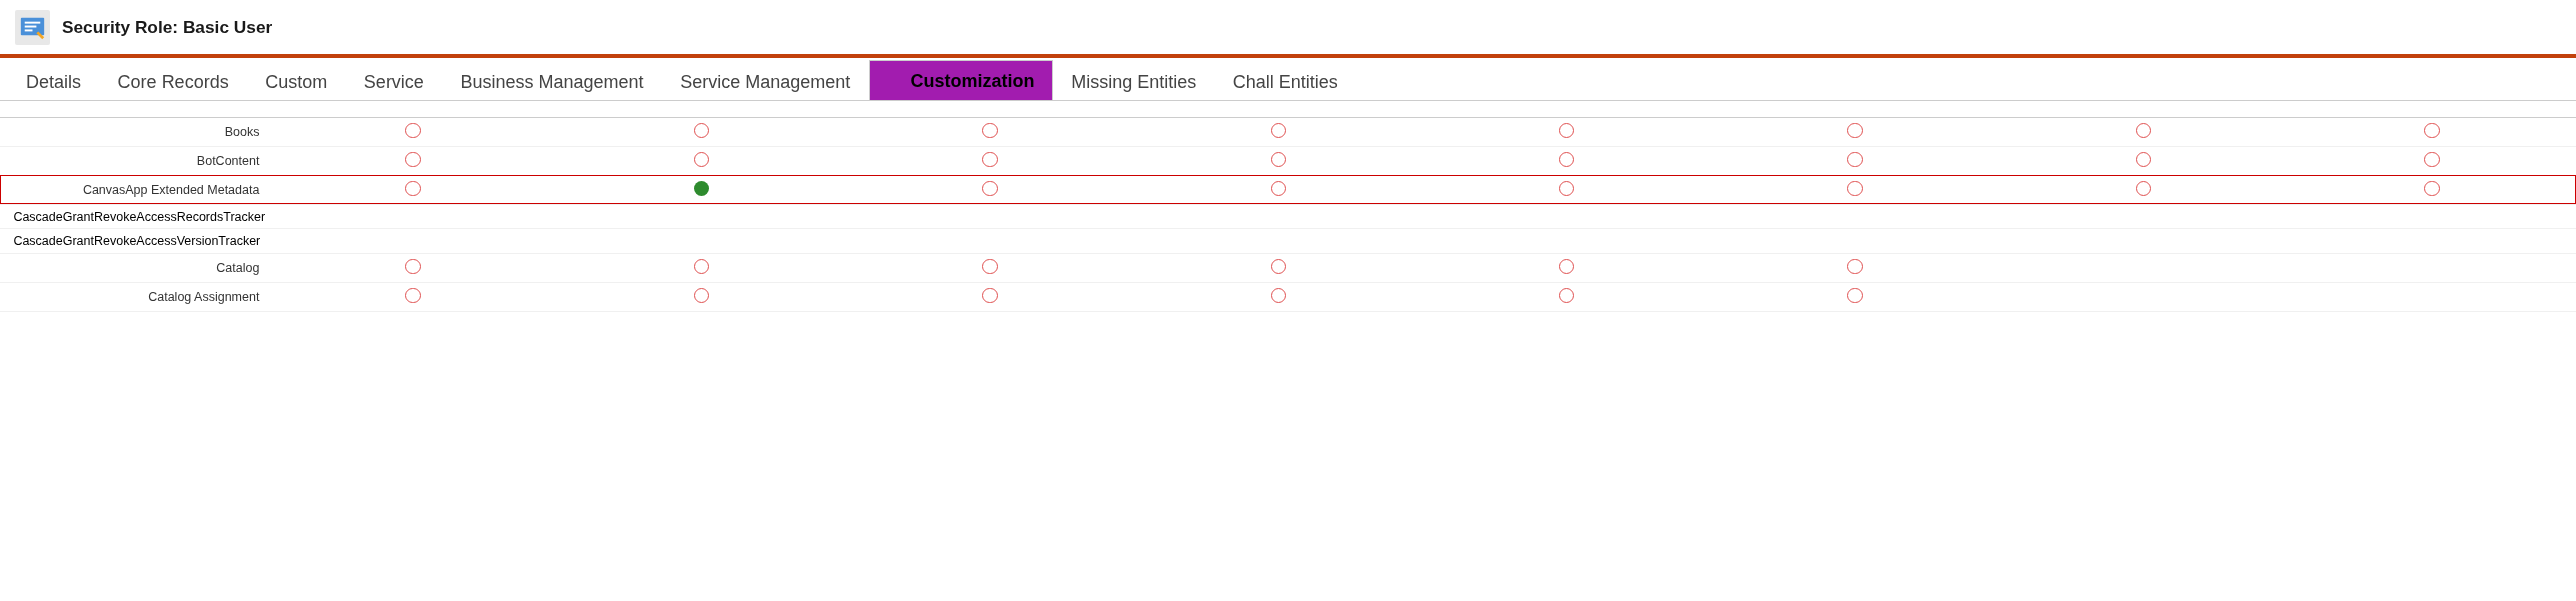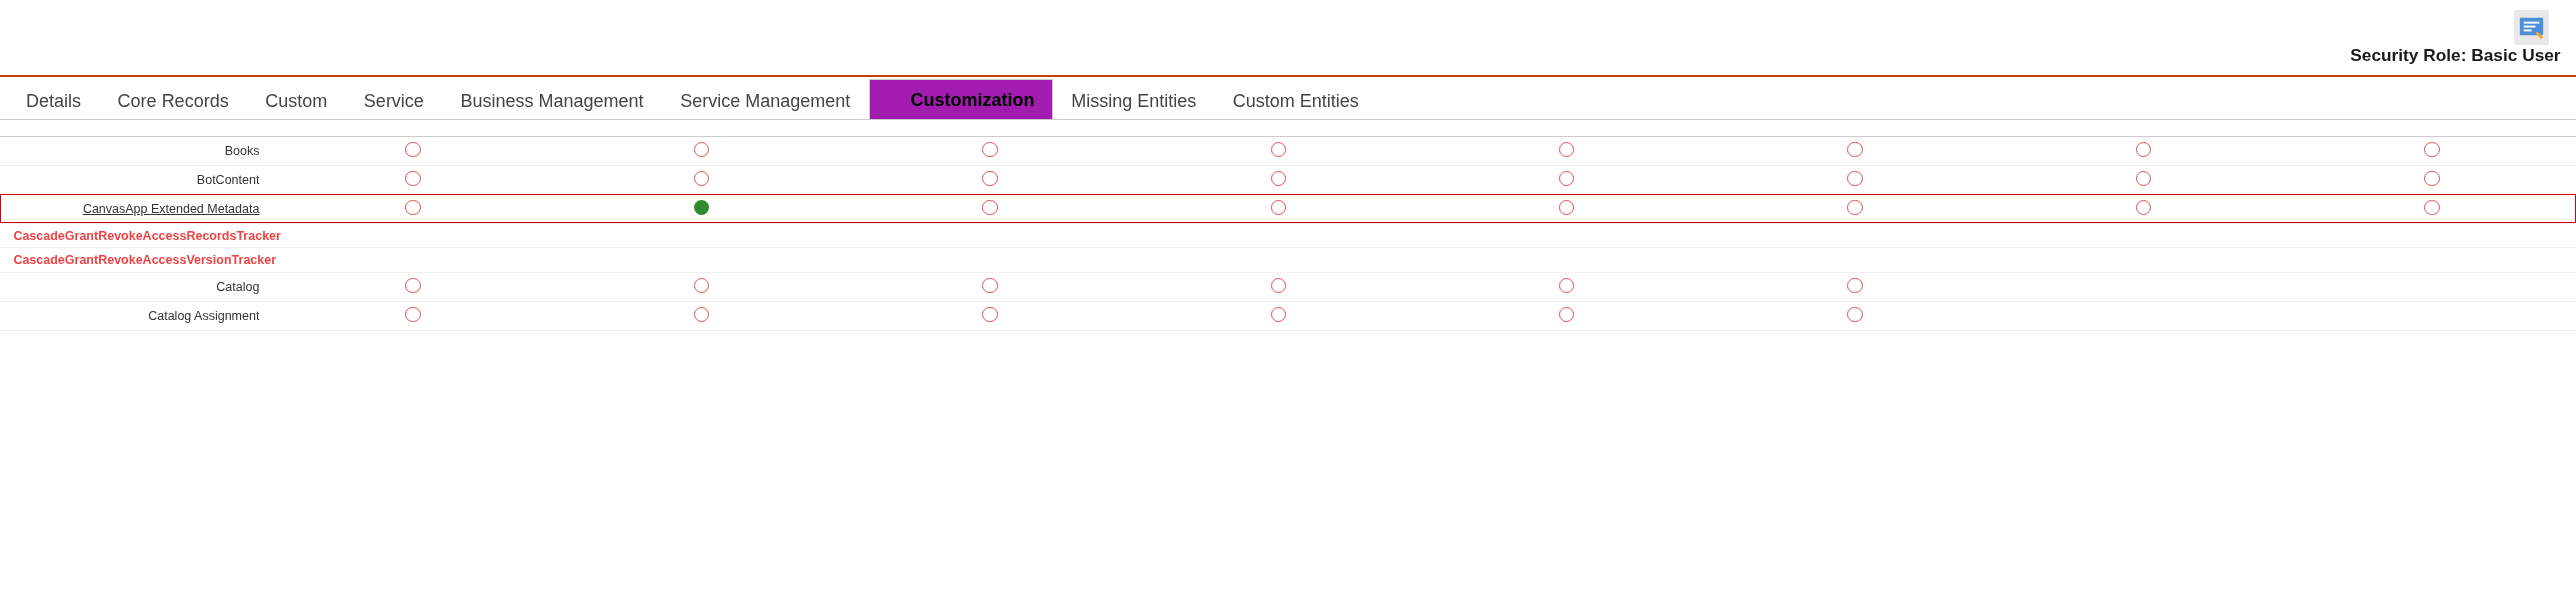--- a/index.html
+++ b/index.html
@@ -5,25 +5,24 @@
     * { box-sizing: border-box; margin: 0; padding: 0; }
     body {
       font-family: 'Segoe UI', Tahoma, Geneva, Verdana, sans-serif;
       font-size: 13.4px;
       background: #fff;
       color: #333;
     }
 
     .header {
       display: flex;
-      align-items: flex-end;
+      align-items: center;
       padding: 9.6px 15.4px 9.6px 15.4px;
-      border-bottom: 2px solid #c2410c;
-      background: #fff;
-      flex-direction: column;
+      border-bottom: 4px solid #c2410c;
+      background: #fff;
     }
 
     .header-icon {
       width: 35px;
       height: 35px;
       margin-right: 11.5px;
       flex-shrink: 0;
     }
 
     .header-title {
@@ -103,21 +102,20 @@
     }
 
     td.entity-name {
       text-align: right;
       padding-left: 13.4px;
     }
 
     tr.highlighted {
       outline: 1.9px solid #cc0000;
       outline-offset: -1.9px;
-      text-decoration: underline;
     }
 
     tr.highlighted td {
       background: #fff;
     }
 
     .circle-empty {
       display: inline-block;
       width: 15.4px;
       height: 15.4px;
@@ -128,22 +126,21 @@
 
     .circle-filled {
       display: inline-block;
       width: 15.4px;
       height: 15.4px;
       border-radius: 50%;
       background: #2e8b2e;
     }
 
     .no-circles td.entity-name {
-      color: #ef4444;
-      font-weight: bold;
+      color: #000000;
     }
   </style>
 </head>
 <body>
 
 <div class="header">
   <div class="header-icon">
     <svg width="35" height="35" viewBox="0 0 36 36">
       <rect width="36" height="36" fill="#e8e8e8" rx="2"></rect>
       <rect x="6" y="8" width="24" height="18" fill="#4a90d9" rx="1"></rect>
@@ -158,21 +155,21 @@
 
 <div class="tabs-bar" id="tabs-container">
     <div class="tab">Details</div>
     <div class="tab">Core Records</div>
     <div class="tab">Custom</div>
     <div class="tab">Service</div>
     <div class="tab">Business Management</div>
     <div class="tab">Service Management</div>
     <div class="tab active">Customization</div>
     <div class="tab">Missing Entities</div>
-    <div class="tab">Custom Entities</div>
+    <div class="tab">Chall Entities</div>
   </div>
 
 <div class="content-area">
   <table>
     <thead>
       <tr>
         <th class="entity-col"></th>
         <th></th>
         <th></th>
         <th></th>

